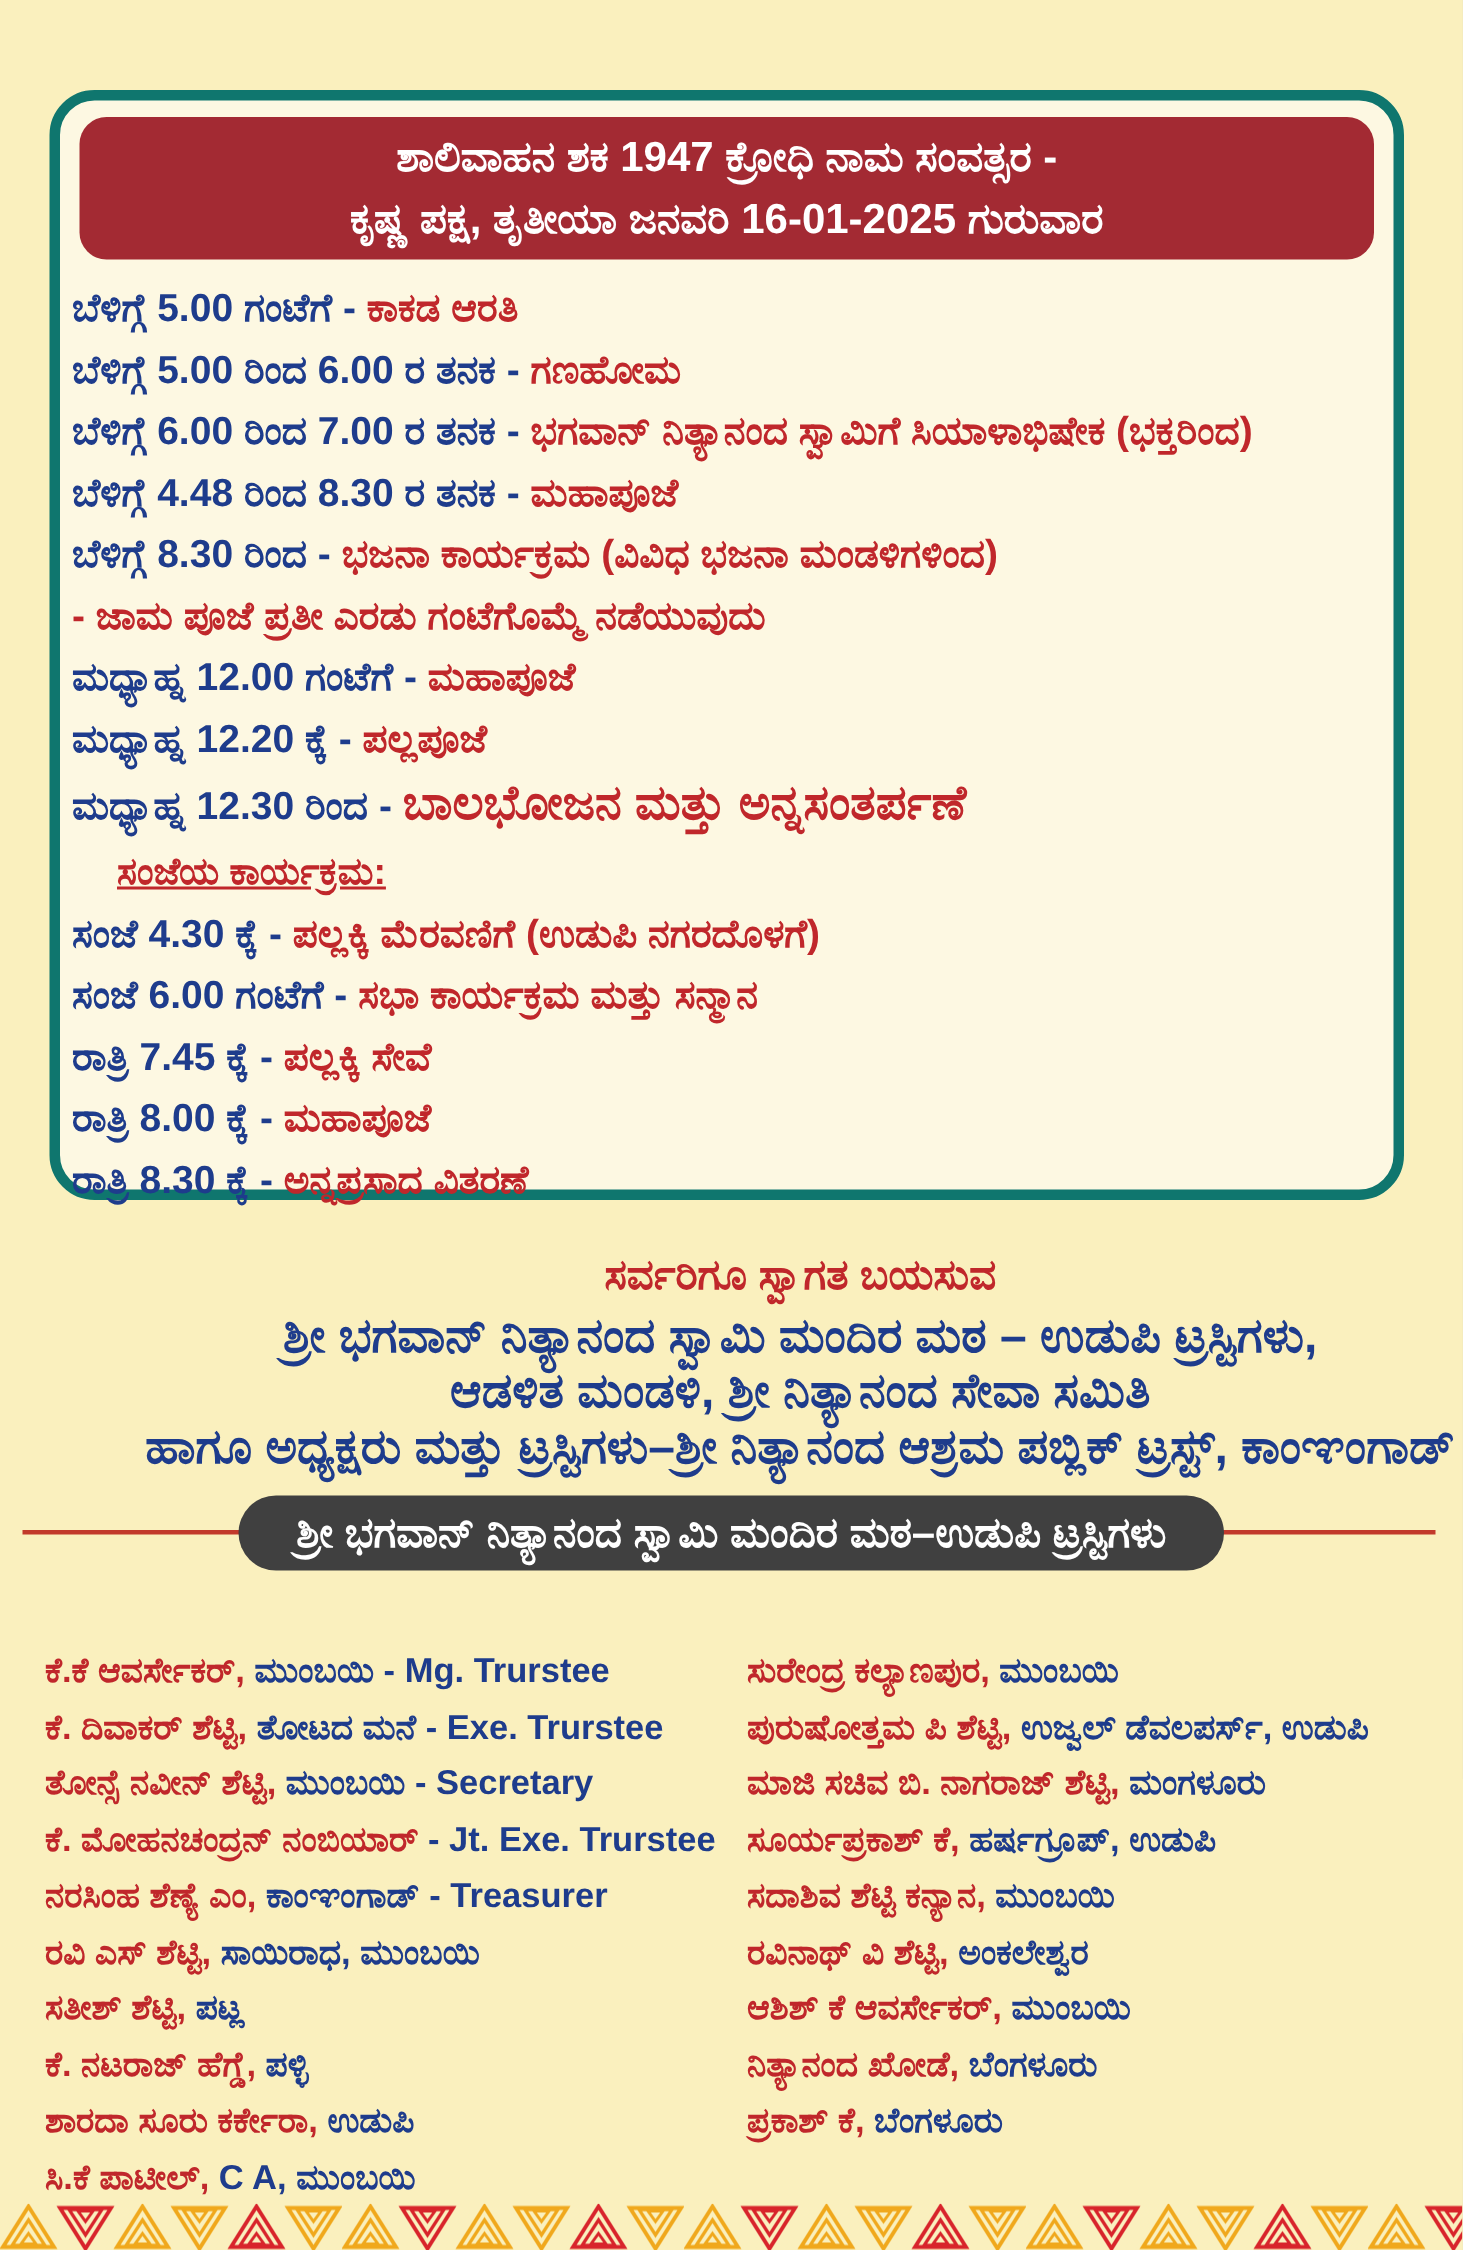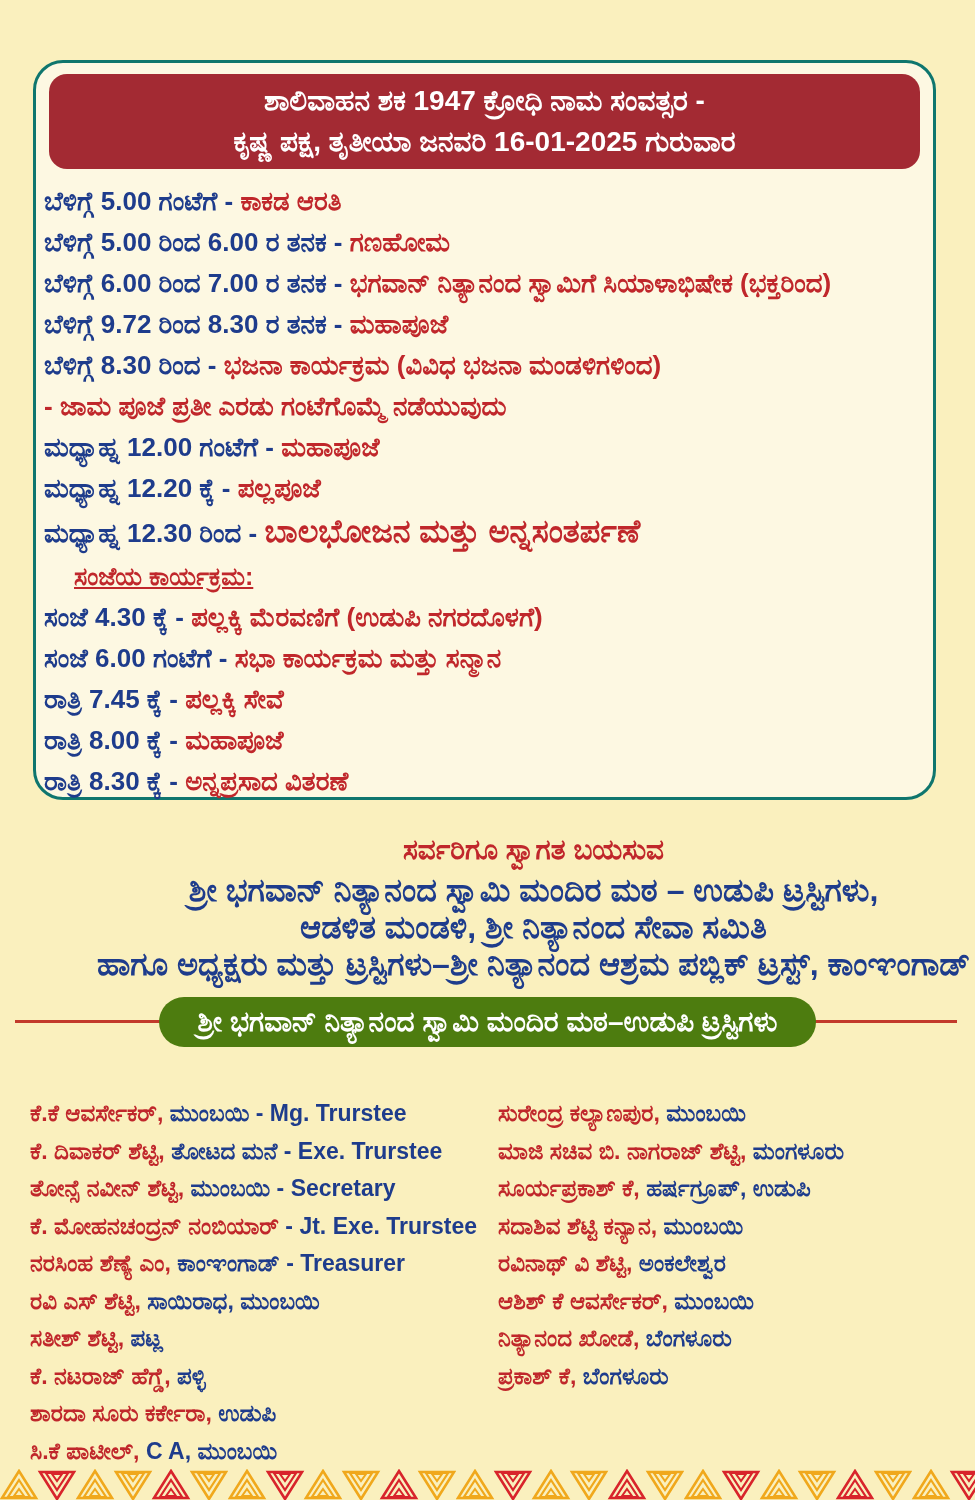--- a/index.html
+++ b/index.html
@@ -12,21 +12,21 @@
     width:975px;height:1500px;
     background:#FAF0BE;
     overflow:hidden;
     font-weight:bold;
   }
   
   .schedule-box{
     position:absolute;left:33px;top:60px;
     width:903px;height:740px;
     background:#FDF8E2;
-    border:3px solid #0f766e;
+    border:7px solid #0f766e;
     border-radius:30px;
     box-sizing:border-box;
   }
   .header-band{
     margin:11px 13px 0 13px;
     background:#A32A33;
     border-radius:18px;
     color:#FFFFFF;
     text-align:center;
     font-size:28px;
@@ -60,21 +60,21 @@
   }
   .banner-wrap::before{
     content:"";position:absolute;left:15px;right:18px;top:23px;height:3px;
     background:#C23A2B;
   }
   .banner-pill{
     position:relative;
     margin:0 auto;
     width:max-content;
     max-width:820px;
-    background:#4d7c0f;
+    background:#404040;
     color:#FFFFFF;
     font-size:28px;
     line-height:50px;
     padding:0 38px;
     border-radius:26px;
     text-align:center;
     white-space:nowrap;
   }
   
   .columns{
@@ -104,21 +104,21 @@
 
   <div class="schedule-box">
     <div class="header-band">
       <div>ಶಾಲಿವಾಹನ ಶಕ 1947 ಕ್ರೋಧಿ ನಾಮ ಸಂವತ್ಸರ -</div>
       <div>ಕೃಷ್ಣ ಪಕ್ಷ, ತೃತೀಯಾ ಜನವರಿ 16-01-2025 ಗುರುವಾರ</div>
     </div>
     <div class="schedule-list">
       <div class="sched-row"><span class="t">ಬೆಳಿಗ್ಗೆ 5.00 ಗಂಟೆಗೆ - </span><span class="e">ಕಾಕಡ ಆರತಿ</span></div>
       <div class="sched-row"><span class="t">ಬೆಳಿಗ್ಗೆ 5.00 ರಿಂದ 6.00 ರ ತನಕ - </span><span class="e">ಗಣಹೋಮ</span></div>
       <div class="sched-row"><span class="t">ಬೆಳಿಗ್ಗೆ 6.00 ರಿಂದ 7.00 ರ ತನಕ - </span><span class="e">ಭಗವಾನ್ ನಿತ್ಯಾನಂದ ಸ್ವಾಮಿಗೆ ಸಿಯಾಳಾಭಿಷೇಕ (ಭಕ್ತರಿಂದ)</span></div>
-      <div class="sched-row"><span class="t">ಬೆಳಿಗ್ಗೆ 9.72 ರಿಂದ 8.30 ರ ತನಕ - </span><span class="e">ಮಹಾಪೂಜೆ</span></div>
+      <div class="sched-row"><span class="t">ಬೆಳಿಗ್ಗೆ 4.48 ರಿಂದ 8.30 ರ ತನಕ - </span><span class="e">ಮಹಾಪೂಜೆ</span></div>
       <div class="sched-row"><span class="t">ಬೆಳಿಗ್ಗೆ 8.30 ರಿಂದ - </span><span class="e">ಭಜನಾ ಕಾರ್ಯಕ್ರಮ (ವಿವಿಧ ಭಜನಾ ಮಂಡಳಿಗಳಿಂದ)</span></div>
       <div class="sched-row"><span class="t"></span><span class="e">- ಜಾಮ ಪೂಜೆ ಪ್ರತೀ ಎರಡು ಗಂಟೆಗೊಮ್ಮೆ ನಡೆಯುವುದು</span></div>
       <div class="sched-row"><span class="t">ಮಧ್ಯಾಹ್ನ 12.00 ಗಂಟೆಗೆ - </span><span class="e">ಮಹಾಪೂಜೆ</span></div>
       <div class="sched-row"><span class="t">ಮಧ್ಯಾಹ್ನ 12.20 ಕ್ಕೆ - </span><span class="e">ಪಲ್ಲಪೂಜೆ</span></div>
       <div class="sched-row row-large"><span class="t">ಮಧ್ಯಾಹ್ನ 12.30 ರಿಂದ - </span><span class="e">ಬಾಲಭೋಜನ ಮತ್ತು ಅನ್ನಸಂತರ್ಪಣೆ</span></div>
       <div class="sched-row row-heading"><span class="t"></span><span class="e">ಸಂಜೆಯ ಕಾರ್ಯಕ್ರಮ:</span></div>
       <div class="sched-row"><span class="t">ಸಂಜೆ 4.30 ಕ್ಕೆ - </span><span class="e">ಪಲ್ಲಕ್ಕಿ ಮೆರವಣಿಗೆ (ಉಡುಪಿ ನಗರದೊಳಗೆ)</span></div>
       <div class="sched-row"><span class="t">ಸಂಜೆ 6.00 ಗಂಟೆಗೆ - </span><span class="e">ಸಭಾ ಕಾರ್ಯಕ್ರಮ ಮತ್ತು ಸನ್ಮಾನ</span></div>
       <div class="sched-row"><span class="t">ರಾತ್ರಿ 7.45 ಕ್ಕೆ - </span><span class="e">ಪಲ್ಲಕ್ಕಿ ಸೇವೆ</span></div>
       <div class="sched-row"><span class="t">ರಾತ್ರಿ 8.00 ಕ್ಕೆ - </span><span class="e">ಮಹಾಪೂಜೆ</span></div>
@@ -145,20 +145,21 @@
       <div class="trustee-row"><span class="nm">ಕೆ. ಮೋಹನಚಂದ್ರನ್ ನಂಬಿಯಾರ್</span> <span class="rs">- Jt. Exe. Trurstee</span></div>
       <div class="trustee-row"><span class="nm">ನರಸಿಂಹ ಶೆಣ್ಯೆ ಎಂ,</span> <span class="rs">ಕಾಂಞಂಗಾಡ್ - Treasurer</span></div>
       <div class="trustee-row"><span class="nm">ರವಿ ಎಸ್ ಶೆಟ್ಟಿ,</span> <span class="rs">ಸಾಯಿರಾಧ, ಮುಂಬಯಿ</span></div>
       <div class="trustee-row"><span class="nm">ಸತೀಶ್ ಶೆಟ್ಟಿ,</span> <span class="rs">ಪಟ್ಲ</span></div>
       <div class="trustee-row"><span class="nm">ಕೆ. ನಟರಾಜ್ ಹೆಗ್ಡೆ,</span> <span class="rs">ಪಳ್ಳಿ</span></div>
       <div class="trustee-row"><span class="nm">ಶಾರದಾ ಸೂರು ಕರ್ಕೇರಾ,</span> <span class="rs">ಉಡುಪಿ</span></div>
       <div class="trustee-row"><span class="nm">ಸಿ.ಕೆ ಪಾಟೀಲ್,</span> <span class="rs">C A, ಮುಂಬಯಿ</span></div>
     </div>
     <div class="col-right">
       <div class="trustee-row"><span class="nm">ಸುರೇಂದ್ರ ಕಲ್ಯಾಣಪುರ,</span> <span class="rs">ಮುಂಬಯಿ</span></div>
+      <div class="trustee-row"><span class="nm">ಪುರುಷೋತ್ತಮ ಪಿ ಶೆಟ್ಟಿ,</span> <span class="rs">ಉಜ್ವಲ್ ಡೆವಲಪರ್ಸ್, ಉಡುಪಿ</span></div>
       <div class="trustee-row"><span class="nm">ಮಾಜಿ ಸಚಿವ ಬಿ. ನಾಗರಾಜ್ ಶೆಟ್ಟಿ,</span> <span class="rs">ಮಂಗಳೂರು</span></div>
       <div class="trustee-row"><span class="nm">ಸೂರ್ಯಪ್ರಕಾಶ್ ಕೆ,</span> <span class="rs">ಹರ್ಷಗ್ರೂಪ್, ಉಡುಪಿ</span></div>
       <div class="trustee-row"><span class="nm">ಸದಾಶಿವ ಶೆಟ್ಟಿ ಕನ್ಯಾನ,</span> <span class="rs">ಮುಂಬಯಿ</span></div>
       <div class="trustee-row"><span class="nm">ರವಿನಾಥ್ ವಿ ಶೆಟ್ಟಿ,</span> <span class="rs">ಅಂಕಲೇಶ್ವರ</span></div>
       <div class="trustee-row"><span class="nm">ಆಶಿಶ್ ಕೆ ಆವರ್ಸೇಕರ್,</span> <span class="rs">ಮುಂಬಯಿ</span></div>
       <div class="trustee-row"><span class="nm">ನಿತ್ಯಾನಂದ ಖೋಡೆ,</span> <span class="rs">ಬೆಂಗಳೂರು</span></div>
       <div class="trustee-row"><span class="nm">ಪ್ರಕಾಶ್ ಕೆ,</span> <span class="rs">ಬೆಂಗಳೂರು</span></div>
     </div>
   </div>
 

